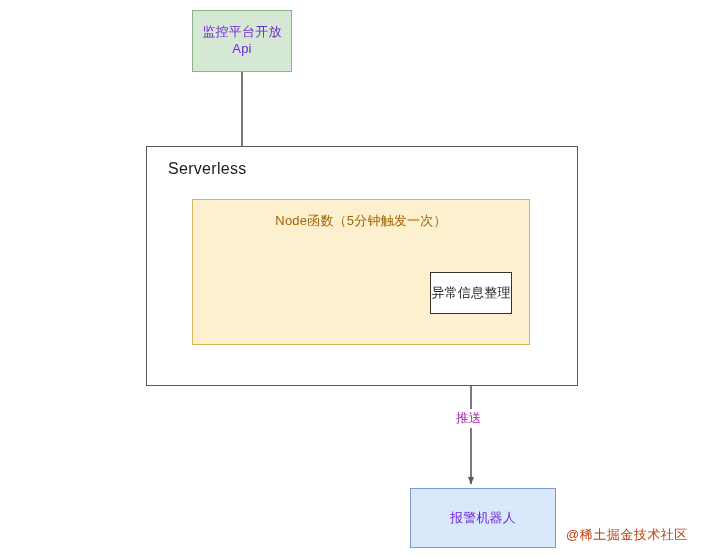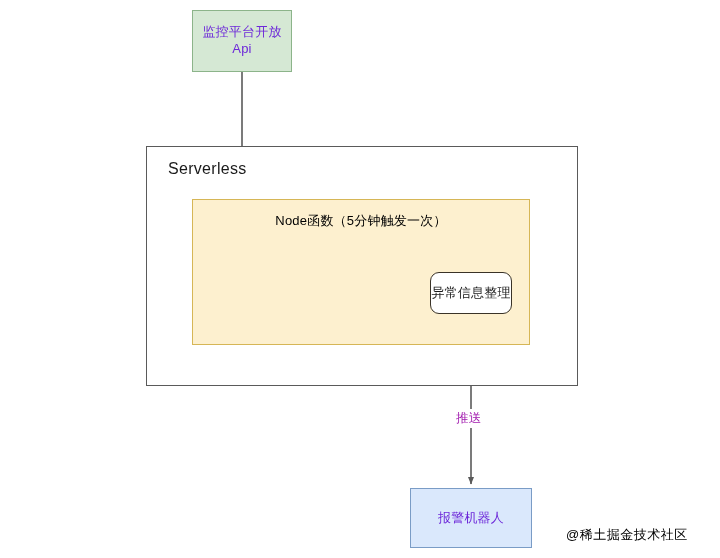--- a/index.html
+++ b/index.html
@@ -71,48 +71,48 @@
     background: #fdf0cf;
     border: 1px solid #d6b656;
   }
   #label-node-function {
     position: absolute;
     left: 192px;
     top: 212px;
     width: 338px;
     text-align: center;
     font-size: 13px;
-    color: #000000;
+    color: #a16207;
     letter-spacing: 0.2px;
   }
 
   
   .step {
     position: absolute;
     box-sizing: border-box;
     top: 272px;
     height: 42px;
     background: #ffffff;
     border: 1.4px solid #3a3328;
     display: flex;
     align-items: center;
     justify-content: center;
     font-size: 13px;
     color: #1a1a1a;
     letter-spacing: 0.2px;
   }
   #step-fetch  { left: 202px; width: 80px; }
   #step-filter { left: 330px; width: 63px; }
-  #step-format { left: 430px; width: 82px; border-radius: 9px; }
+  #step-format { left: 430px; width: 82px; }
 
   
   #node-alert-robot {
     left: 410px;
     top: 488px;
-    width: 122px;
+    width: 146px;
     height: 60px;
     background: #dae8fc;
     border: 1px solid #7a9cc6;
   }
 
   
   #label-push {
     position: absolute;
     left: 452px;
     top: 409px;
@@ -122,21 +122,21 @@
     padding: 1px 4px;
     letter-spacing: 0.3px;
   }
 
   
   #watermark {
     position: absolute;
     left: 566px;
     top: 526px;
     font-size: 13px;
-    color: #000000;
+    color: #c2410c;
     letter-spacing: 0.5px;
   }
 
   
   #edges {
     position: absolute;
     left: 0;
     top: 0;
     width: 720px;
     height: 558px;

